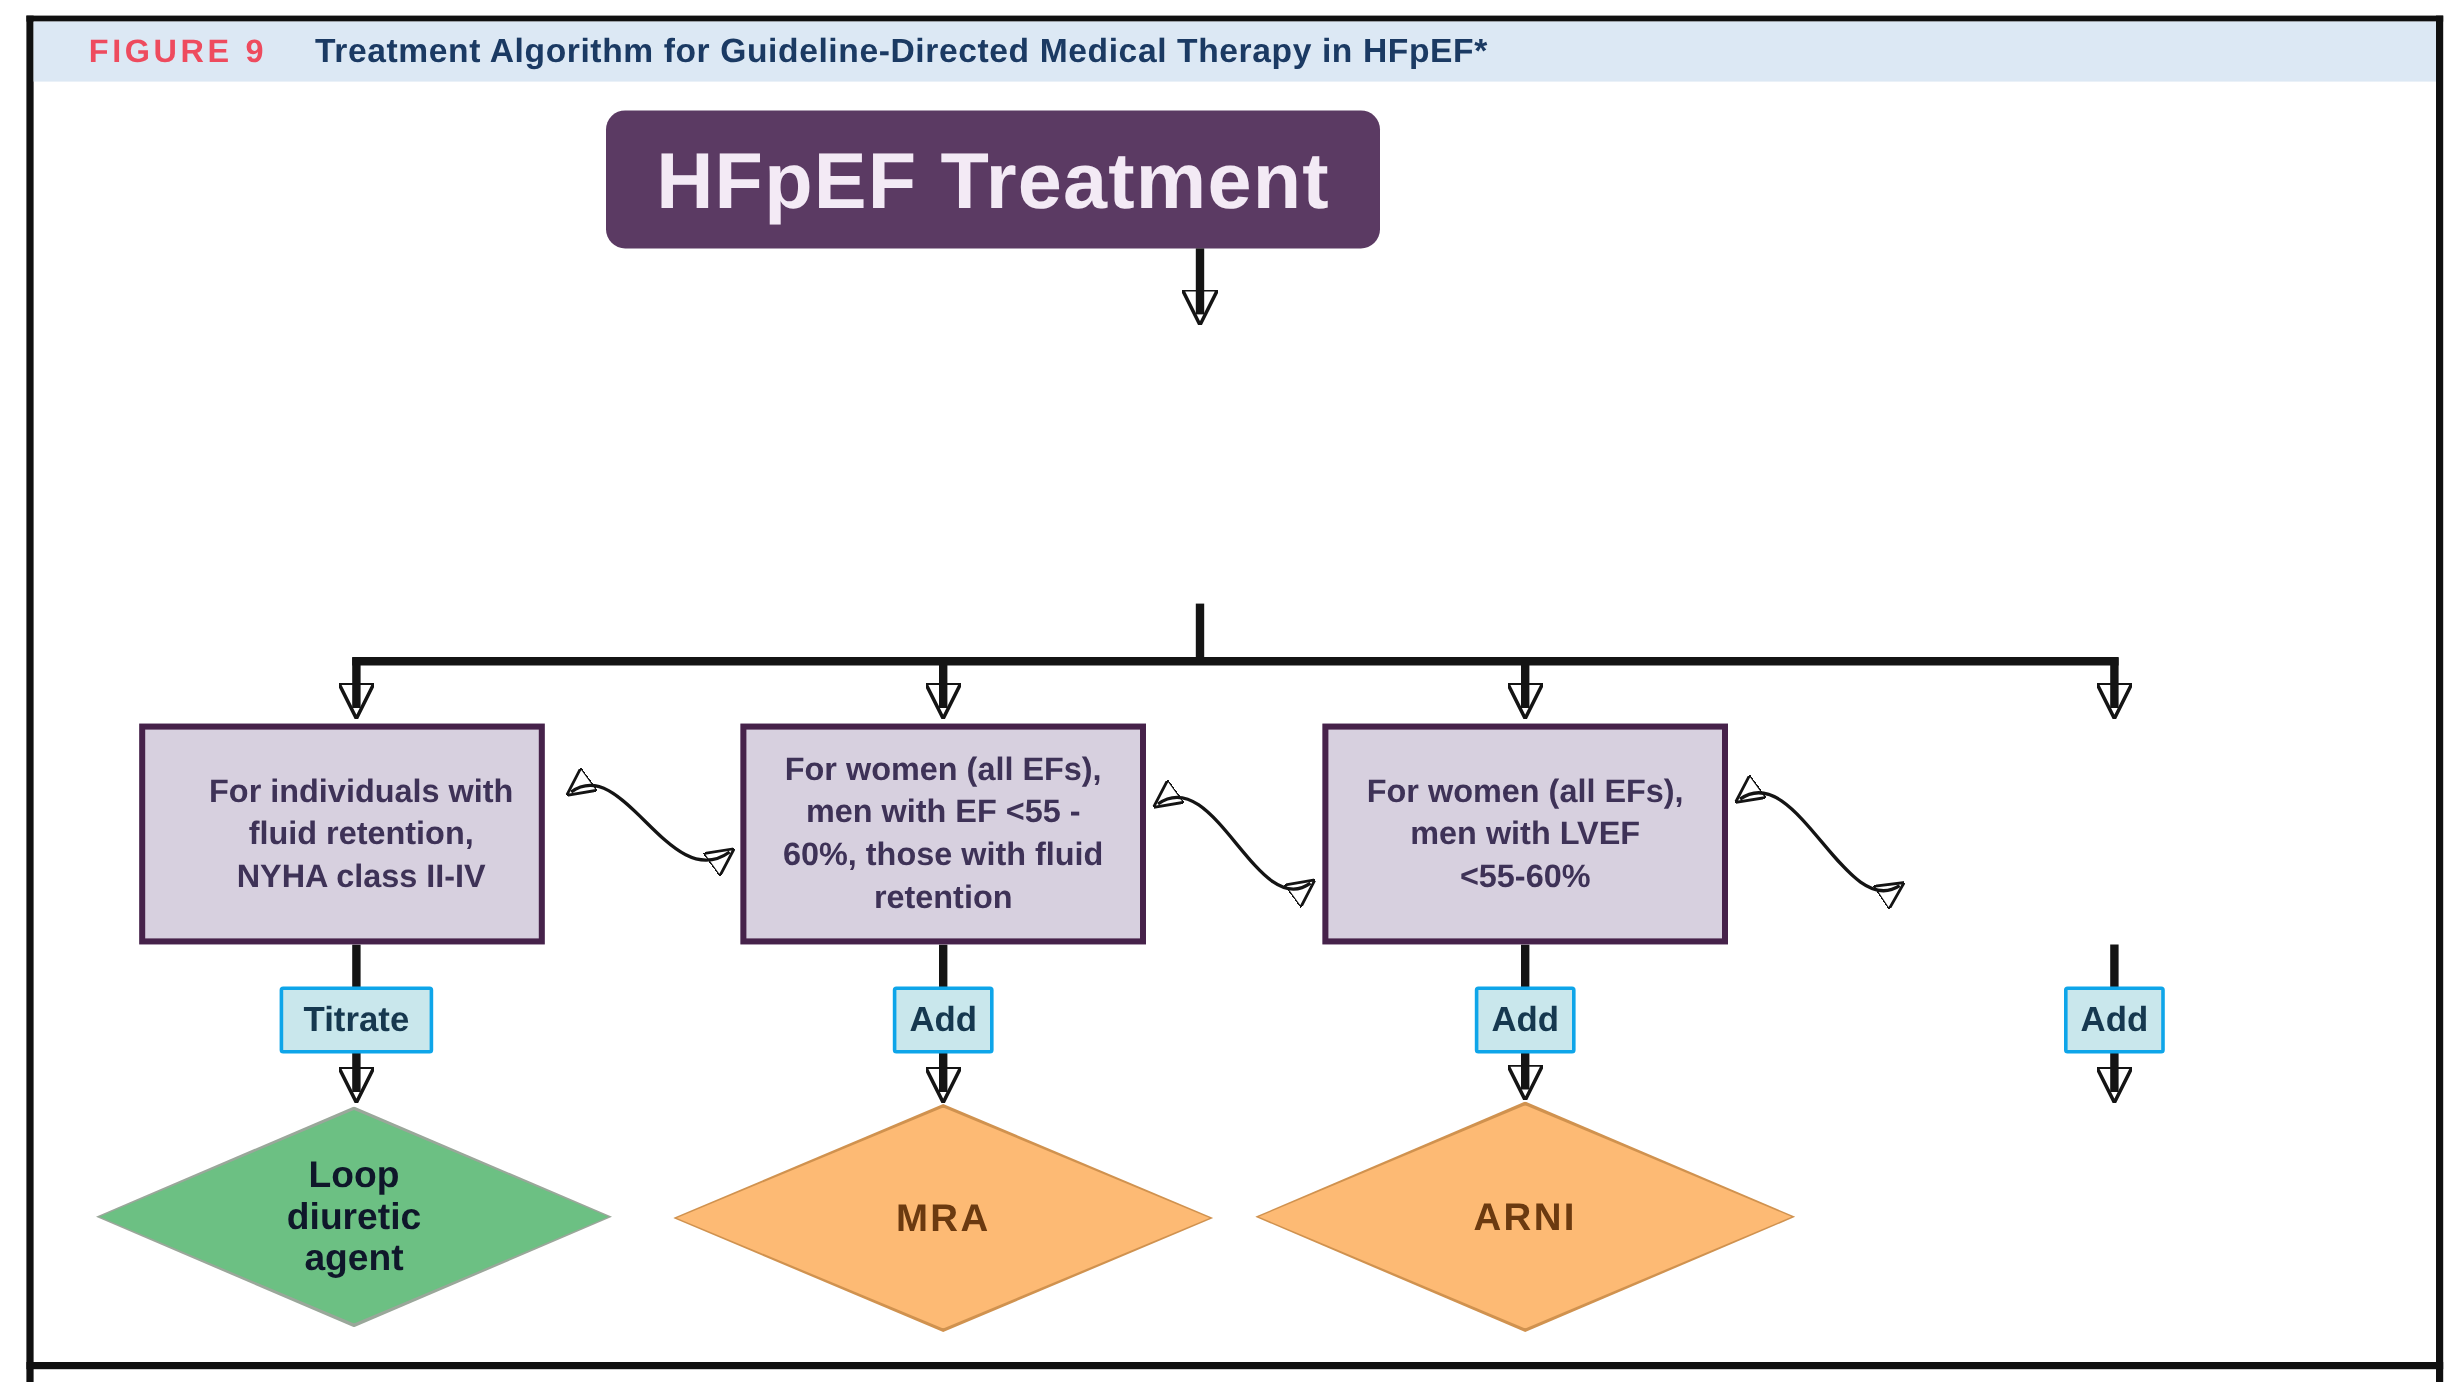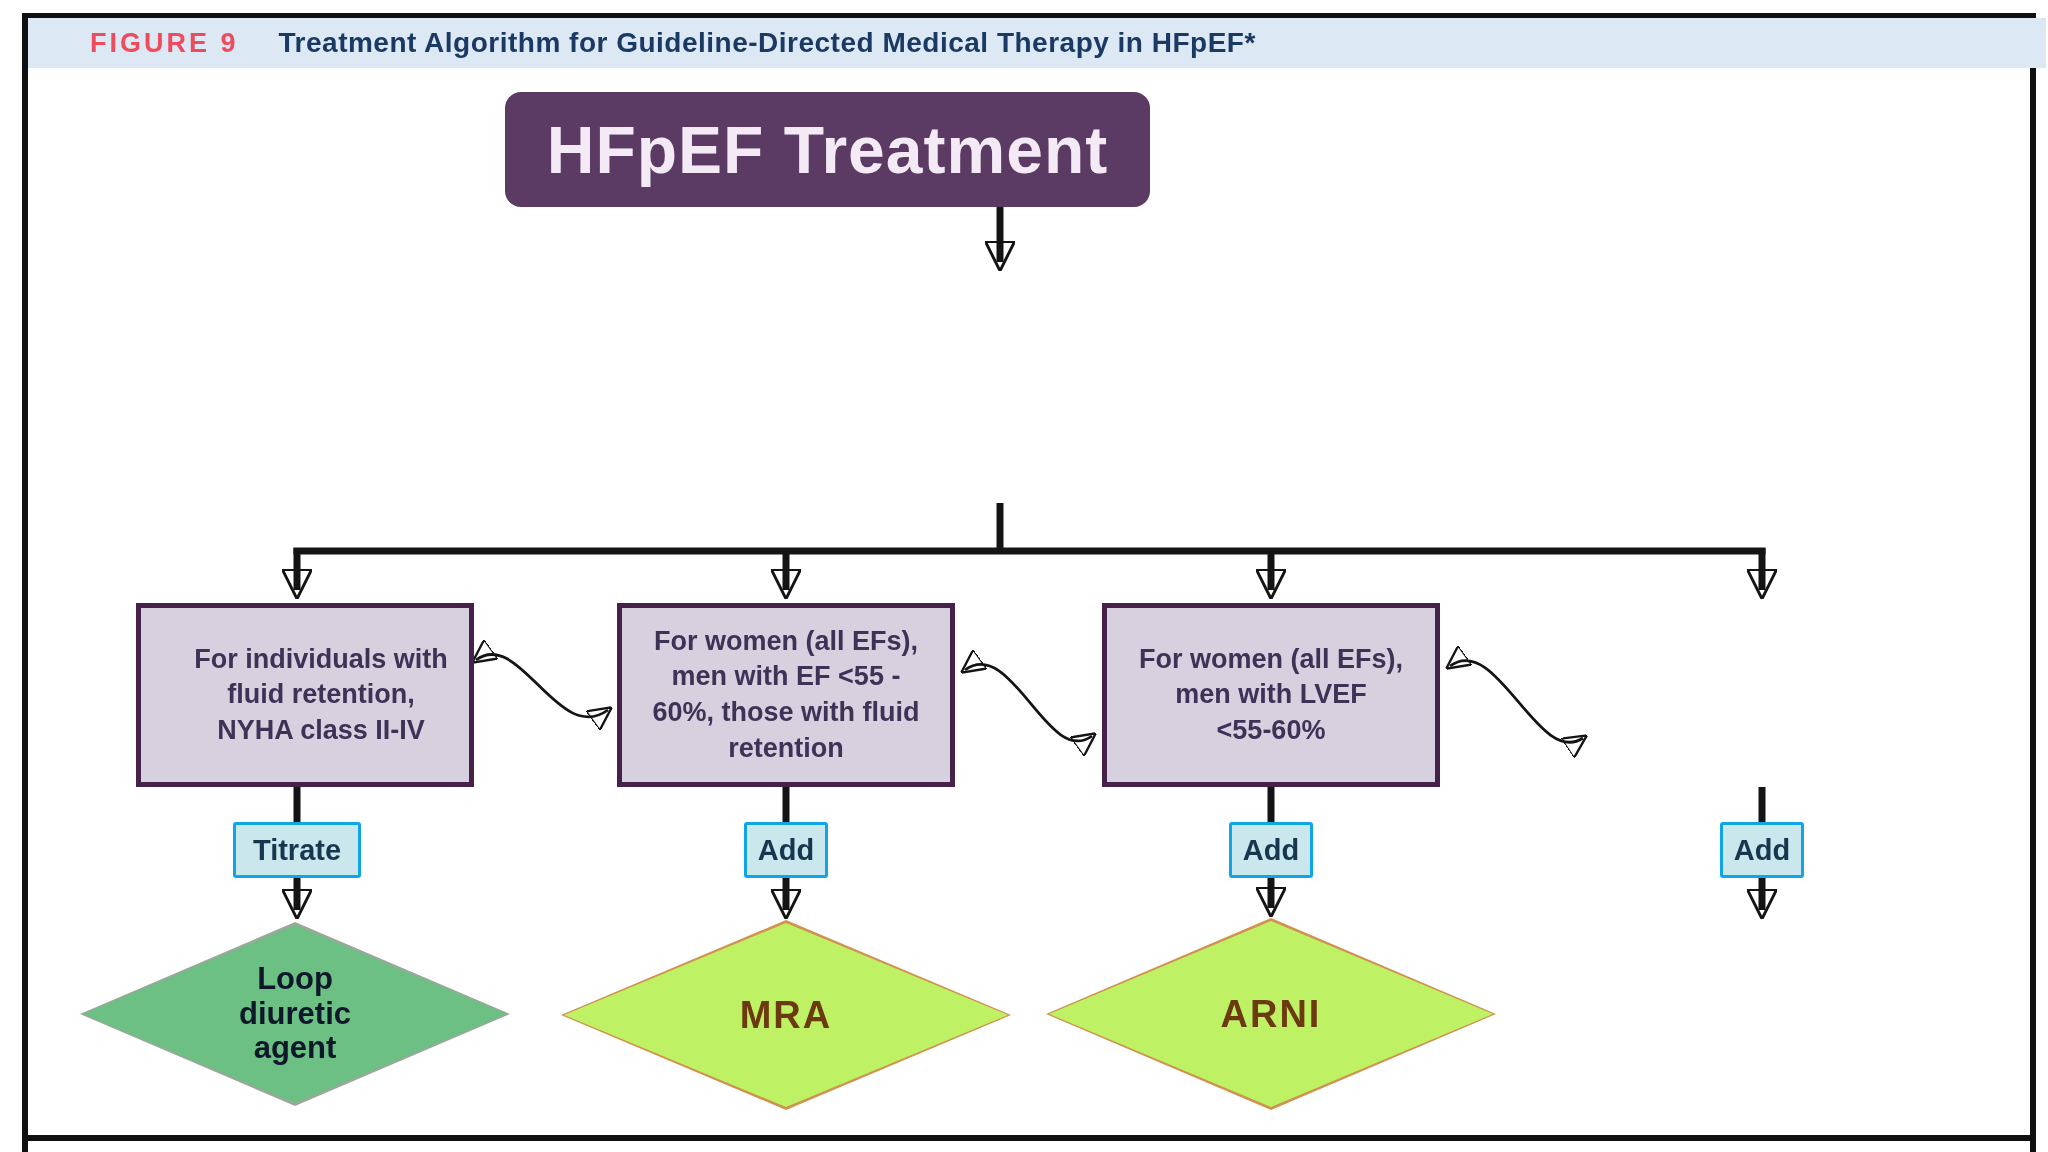--- a/index.html
+++ b/index.html
@@ -11,21 +11,21 @@
   .frame {
     position:absolute; left:22px; top:13px; width:2014px; height:1139px;
     box-sizing:border-box;
     border-left:6px solid #101010; border-top:5px solid #101010; border-right:6px solid #101010;
   }
   .divider { position:absolute; left:22px; top:1135px; width:2014px; height:6px; background:#101010; }
 
   
   .header-band {
     position:absolute; left:28px; top:18px; width:2002px; height:50px;
-    background:#dce8f4; display:flex; align-items:center;padding-left:16px;
+    background:#dce8f4; display:flex; align-items:center;
   }
   .fig-label { color:#ee4b5e; font-weight:bold; font-size:27px; letter-spacing:3px; margin-left:46px; }
   .fig-title { color:#1b3a63; font-weight:bold; font-size:28px; margin-left:40px; letter-spacing:0.5px; }
 
   
   .root-box {
     position:absolute; left:505px; top:92px; width:645px; height:115px;
     background:#5b3a63; border-radius:16px;
     display:flex; align-items:center; justify-content:center;
     color:#f3eaf5; font-size:66px; font-weight:bold; letter-spacing:1px;
@@ -41,32 +41,32 @@
   }
   .decision { left:750px; top:272px; width:500px; height:234px; background:#3cab58; }
   .decision .diamond-inner { background:#f7c844; color:#3d2b10; font-size:46px; font-weight:bold; letter-spacing:1px; }
 
   .therapy .diamond-inner { left:3px; top:3px; right:3px; bottom:3px; font-weight:bold; }
   .tg  { left:80px;   top:922px; width:430px; height:184px; background:#9aa79a; }
   .tg .diamond-inner  { background:#6cc083; color:#0f172a; font-size:31px; line-height:1.12; }
   .to1 { left:561px;  top:920px; width:450px; height:190px; background:#d0924f; }
   .to2 { left:1046px; top:918px; width:450px; height:192px; background:#d0924f; }
   .to3 { left:1537px; top:920px; width:450px; height:190px; background:#d0924f; }
-  .orange .diamond-inner { background:#bef264; color:#6b3a10; font-size:38px; letter-spacing:2px;text-align:right; }
+  .orange .diamond-inner { background:#fdba74; color:#6b3a10; font-size:32px; letter-spacing:2px;text-align:right; }
 
   
   .criteria-box {
     position:absolute; top:603px; width:338px; height:184px; box-sizing:border-box;
     background:#d7d0df; border:5px solid #46224a;
     display:flex; align-items:center; justify-content:center;
     text-align:center; white-space:pre-line;
     color:#3e3257; font-size:27px; font-weight:bold; line-height:1.32;
     z-index:2;
   }
-  .cb1{left:136px;padding-left:32px;} .cb2{left:617px;} .cb3{left:1102px;} .cb4{left:1593px;}
+  .cb1{left:116px;padding-left:32px;} .cb2{left:617px;} .cb3{left:1102px;} .cb4{left:1593px;}
 
   
   .action-label {
     position:absolute; top:822px; height:56px; box-sizing:border-box;
     background:#c9e7ec; border:3px solid #0ea5e9; border-radius:3px;
     display:flex; align-items:center; justify-content:center;
     color:#16384f; font-size:29px; font-weight:bold; z-index:3;
   }
   .al1{left:233px;  width:128px;}
   .al2{left:744px;  width:84px;}

